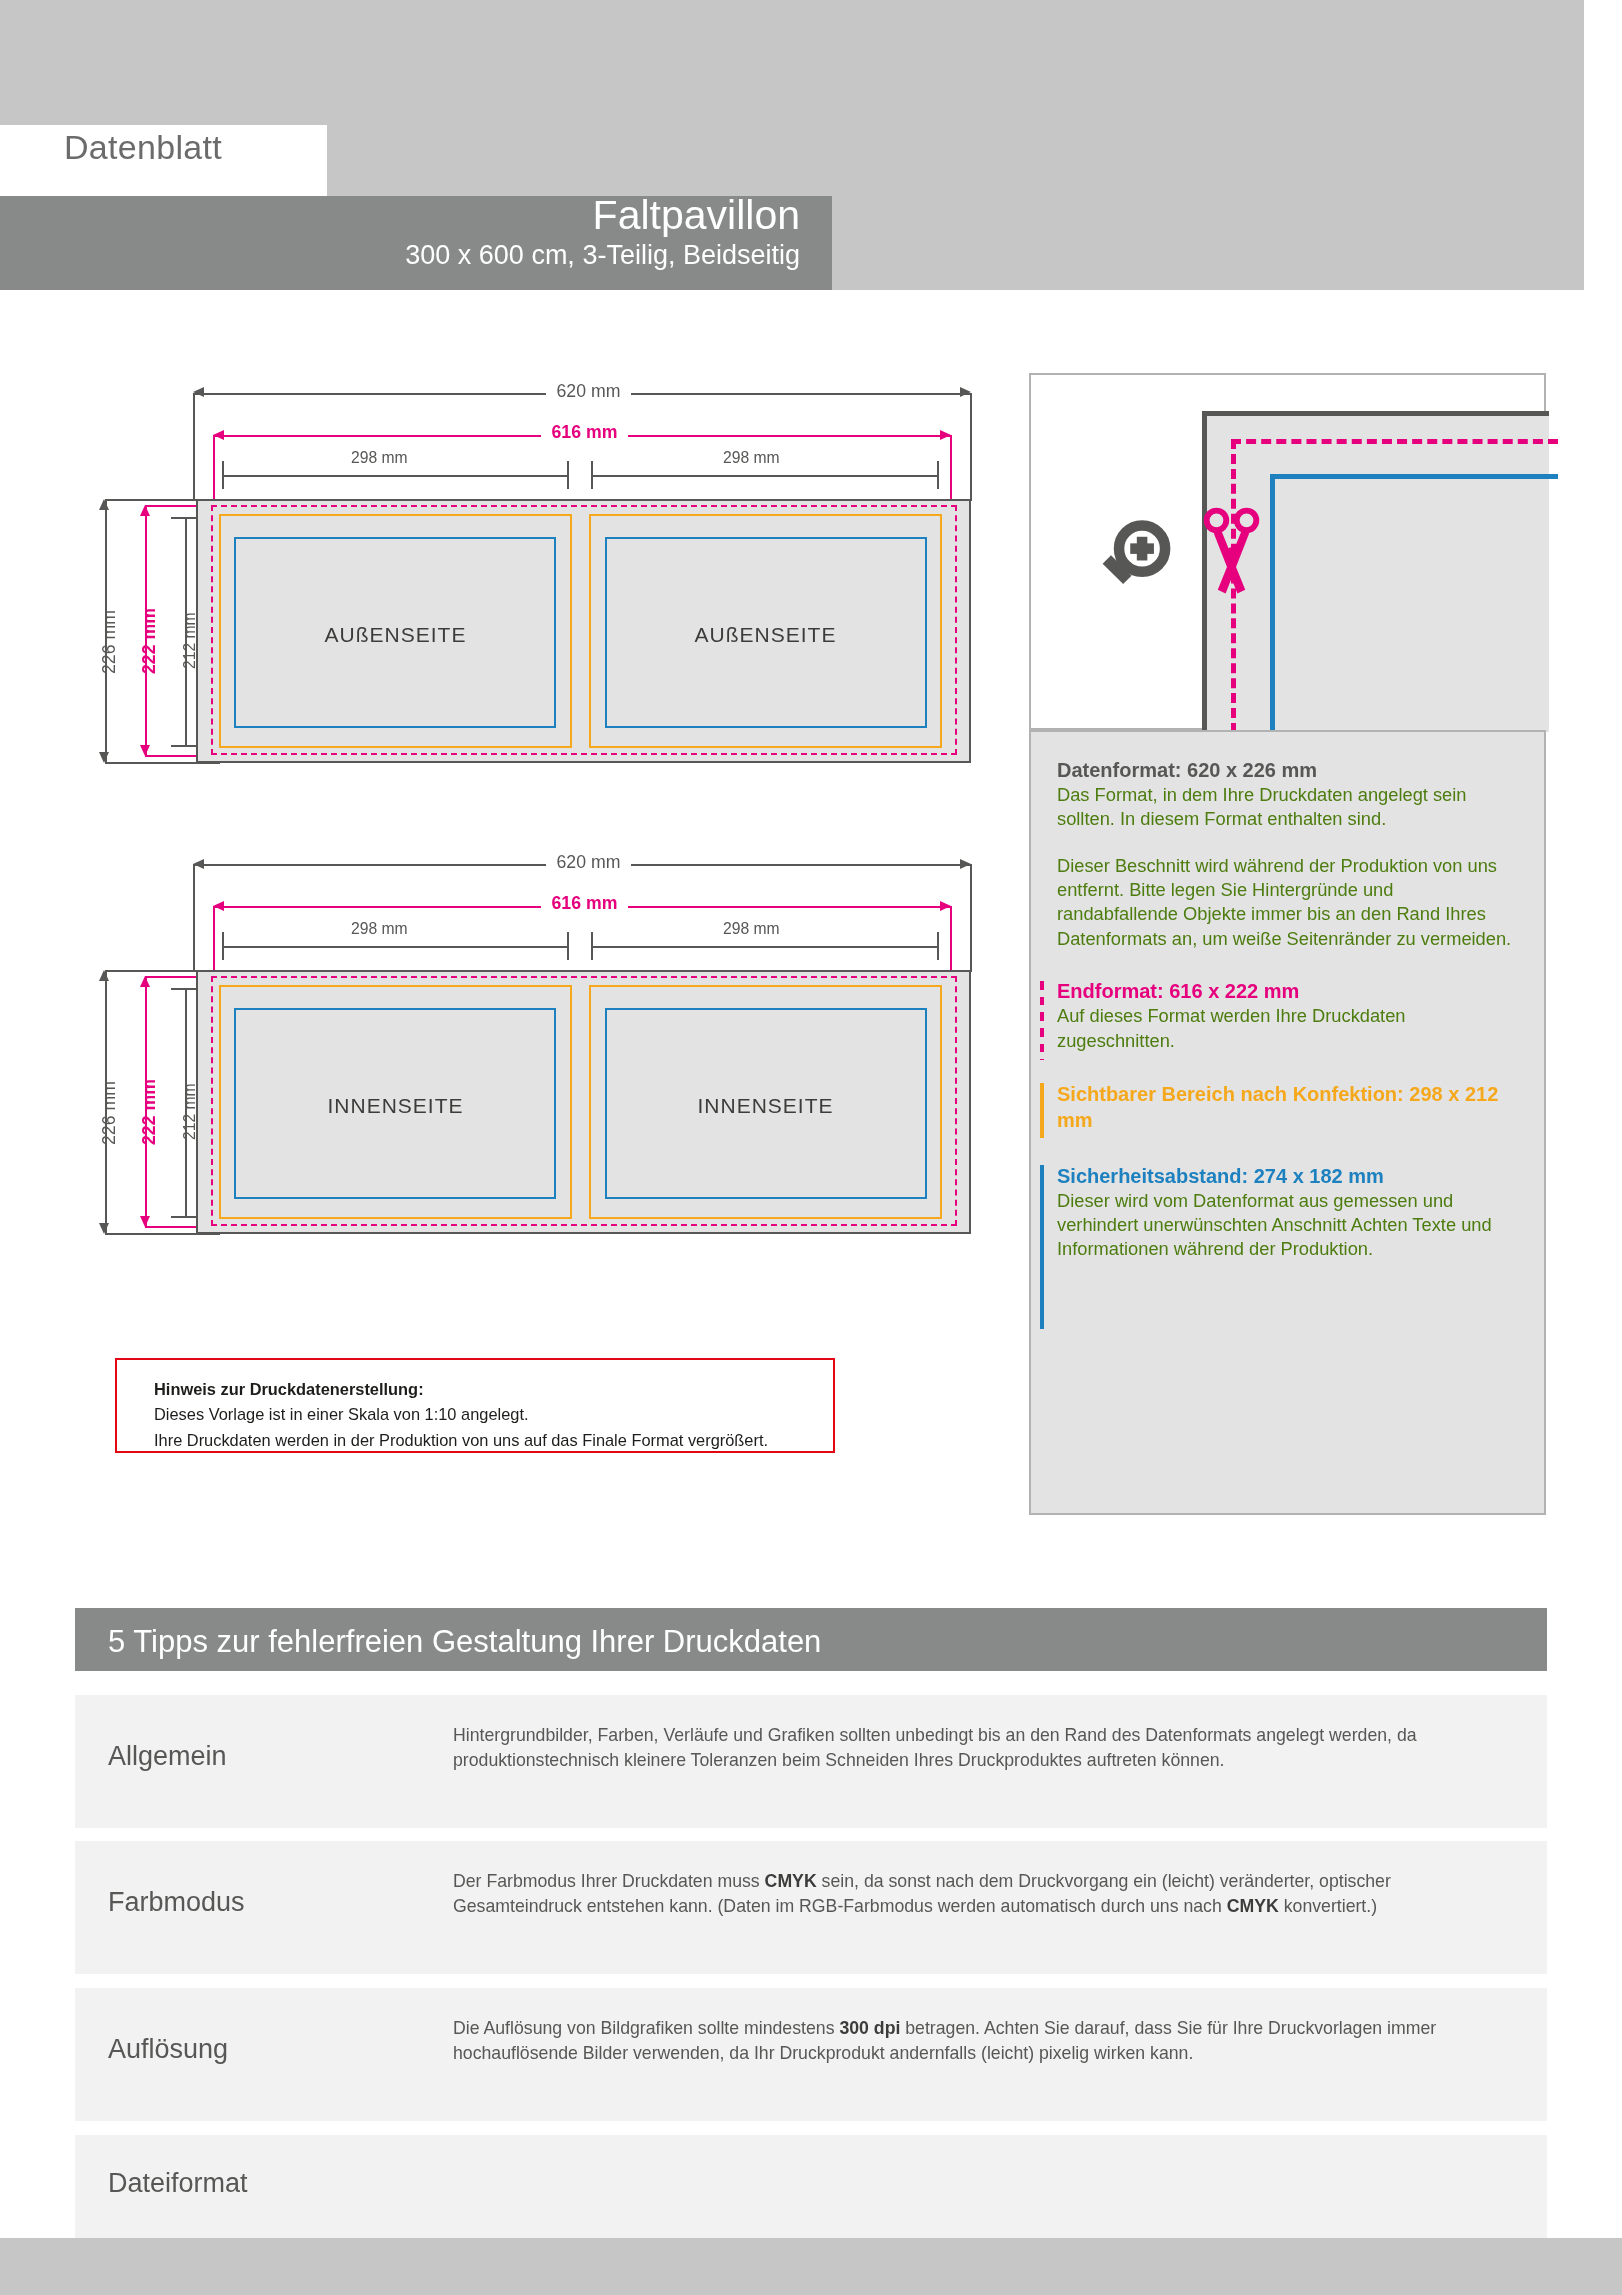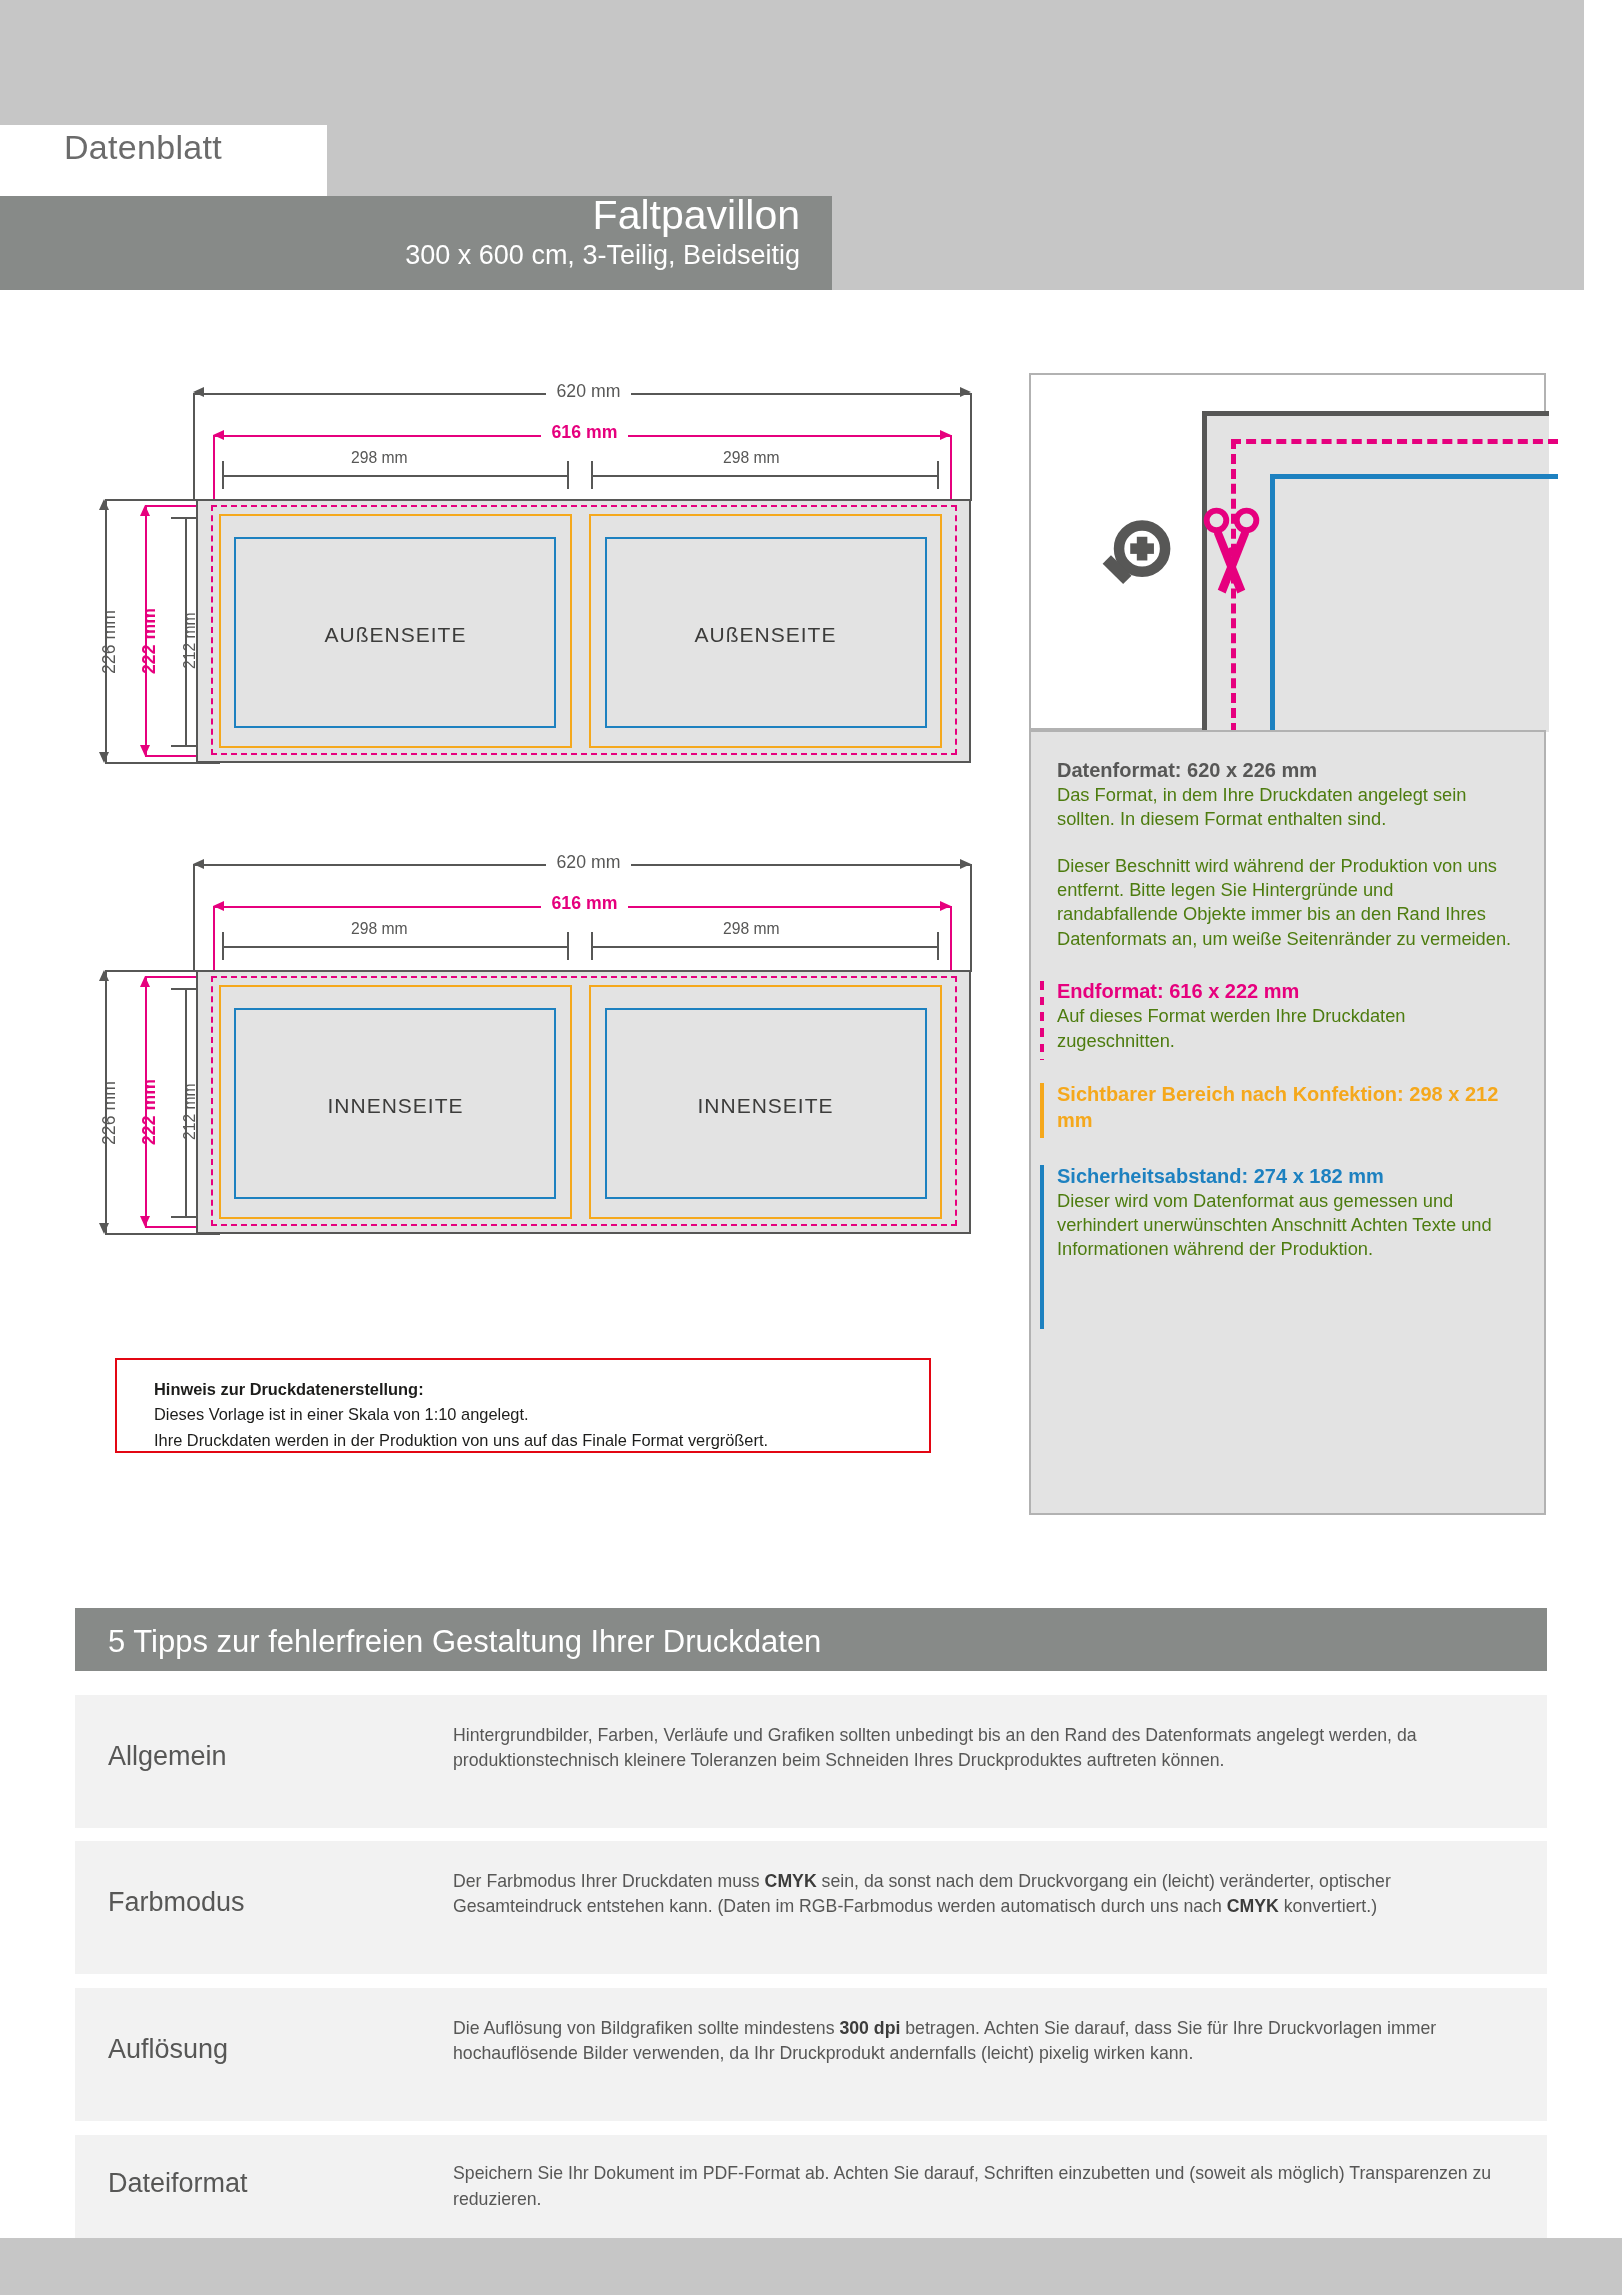--- a/index.html
+++ b/index.html
@@ -211,21 +211,21 @@
   .legend-bar.magenta {
     background: repeating-linear-gradient(to bottom, #e6007e 0 8.5px, transparent 8.5px 15.7px);
   }
   .legend-bar.orange { background: #f5a81c; }
   .legend-bar.blue   { background: #1d81c0; }
 
   
   #hinweis-box {
     position: absolute;
     left: 115px; top: 1358px;
-    width: 816px; height: 95px;
+    width: 720px; height: 95px;
     border: 2.6px solid #e30613;
     box-sizing: border-box;
     padding: 17px 0 0 37px;
   }
   #hinweis-box .ht {
     font-size: 16.4px; font-weight: bold; color: #1d1d1b; line-height: 1.55;
   }
   #hinweis-box .hl {
     font-size: 16.4px; color: #1d1d1b; line-height: 1.55;
   }
@@ -464,21 +464,20 @@
   <div class="tip-desc" style="top:27.5px;">Der Farbmodus Ihrer Druckdaten muss <b>CMYK</b> sein, da sonst nach dem Druckvorgang ein (leicht) veränderter, optischer Gesamteindruck entstehen kann. (Daten im RGB-Farbmodus werden automatisch durch uns nach <b>CMYK</b> konvertiert.)</div>
 </div>
 
 <div class="tip-row" style="top:1988px; height:133px;">
   <div class="tip-cat" style="top:46px;">Auflösung</div>
   <div class="tip-desc" style="top:27.5px;">Die Auflösung von Bildgrafiken sollte mindestens <b>300 dpi</b> betragen. Achten Sie darauf, dass Sie für Ihre Druckvorlagen immer hochauflösende Bilder verwenden, da Ihr Druckprodukt andernfalls (leicht) pixelig wirken kann.</div>
 </div>
 
 <div class="tip-row" style="top:2135px; height:105px;">
   <div class="tip-cat" style="top:33px;">Dateiformat</div>
-  <div class="tip-desc" style="top:26px;">Speichern Sie Ihr Dokument im PDF-Format ab. Achten Sie darauf, Schriften einzubetten und (soweit als möglich) Transparenzen zu reduzieren.</div>
 </div>
 
 <div class="tip-row" style="top:2252px; height:105px;">
   <div class="tip-cat" style="top:33px;">Seiten(-reihenfolge)</div>
   <div class="tip-desc" style="top:26px;">Senden Sie mehrseitige Dokumente chronologisch in korrekter Reihenfolge als eine einzige PDF-Datei oder benennen Sie Einzeldokumente entsprechend mit fortlaufenden Seitennummern.</div>
 </div>
 
 <div id="footer-band"></div>
 
 

